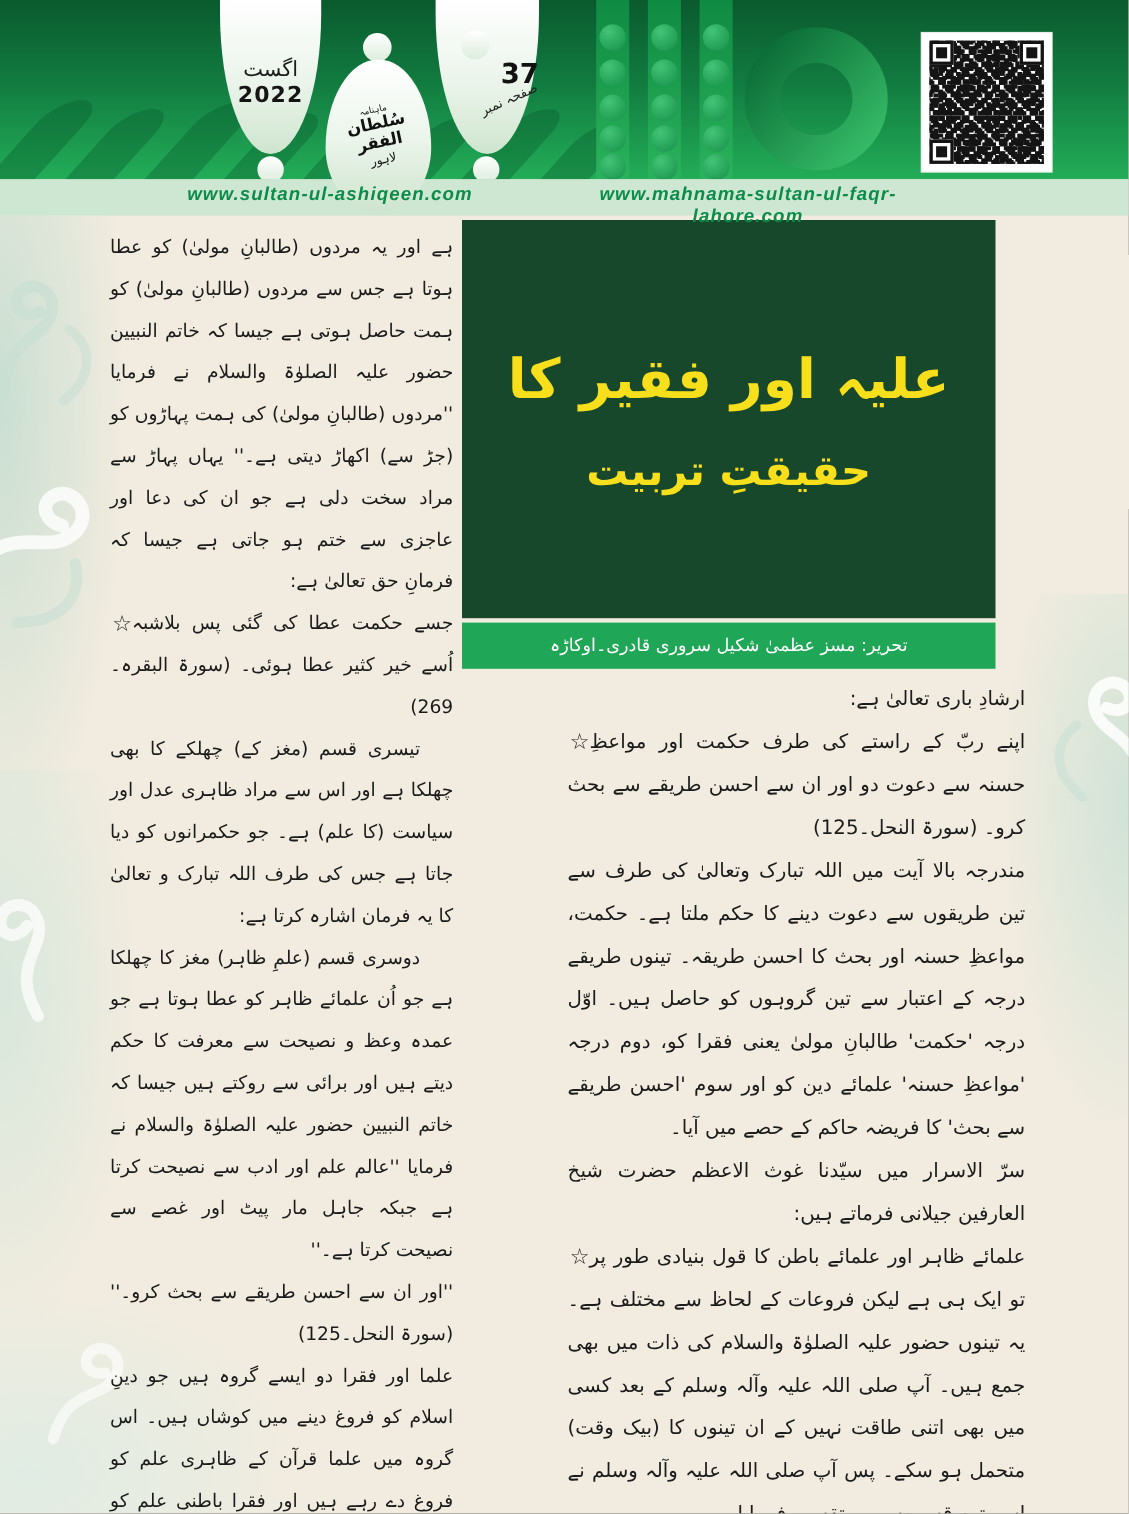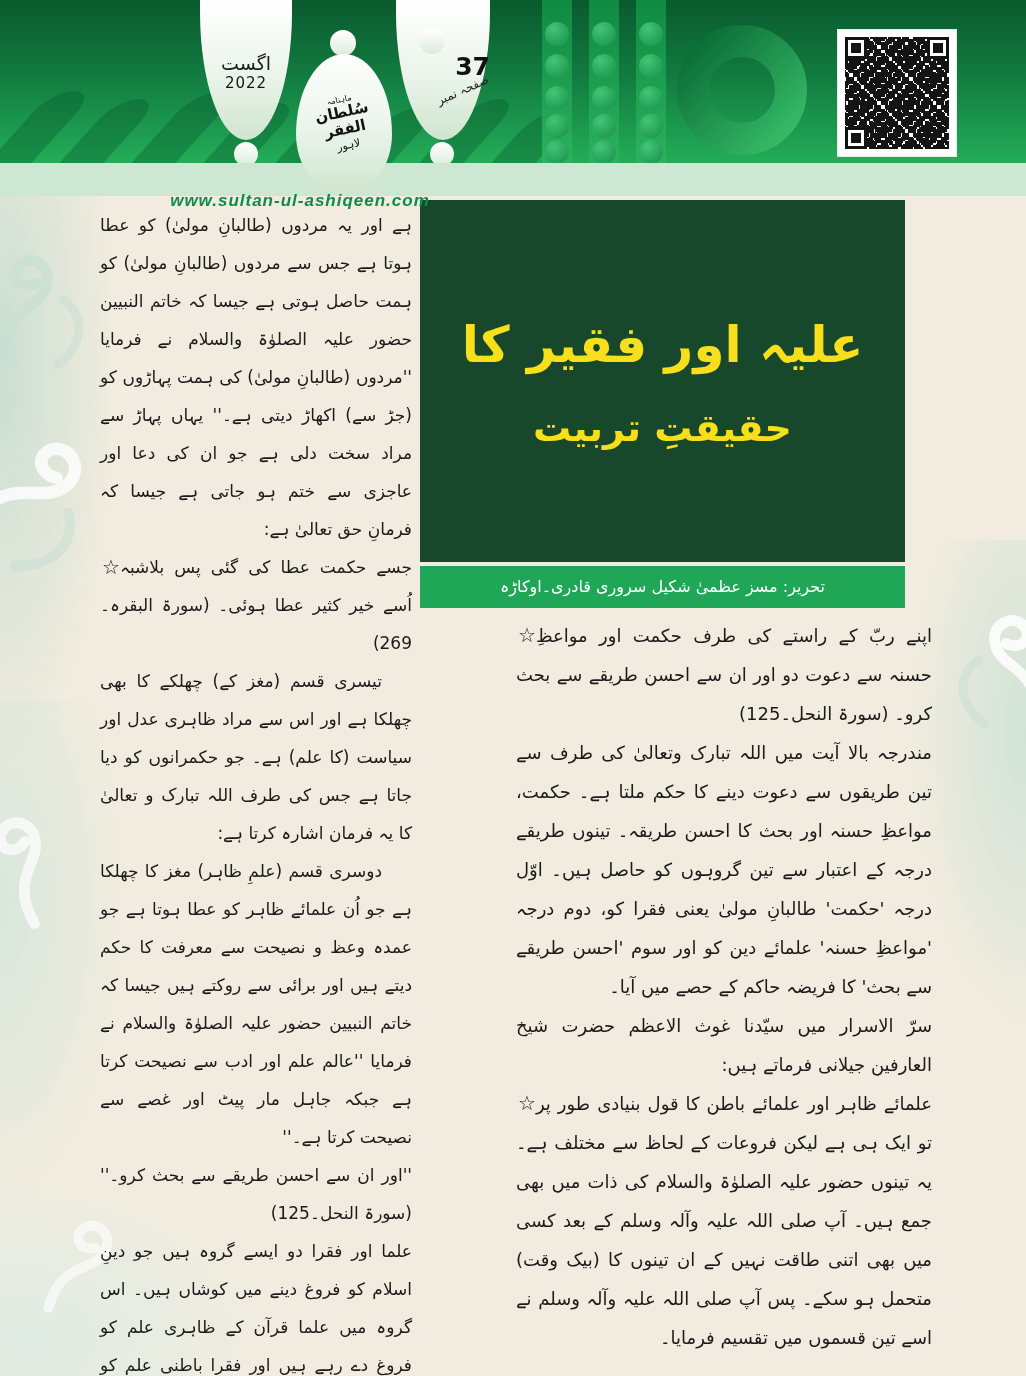--- a/index.html
+++ b/index.html
@@ -9,21 +9,21 @@
   
   .header{position:absolute;left:0;top:0;width:1026px;height:163px;
     background:linear-gradient(180deg,#0a5a2e 0%,#117a3f 45%,#23ad58 100%);overflow:hidden;}
   .stripe{position:absolute;bottom:-6px;width:44px;height:72px;border-radius:22px 22px 0 0;
     background:rgba(8,92,46,.38);transform:skewX(-42deg);transform-origin:bottom left;}
   .drop{position:absolute;top:0;background:linear-gradient(180deg,#ffffff 0%,#eaf4ea 55%,#cfe5cf 100%);
     border-radius:0 0 52% 52% / 0 0 95% 95%;z-index:2;}
   .dot{position:absolute;border-radius:50%;background:linear-gradient(180deg,#ffffff,#dcecdc);z-index:2;}
   .date-drop{left:200px;width:92px;height:140px;text-align:center;}
   .date-drop .month{margin-top:52px;font-size:19px;color:#1c1c1c;}
-  .date-drop .year{font-size:15px;font-weight:normal;color:#151515;letter-spacing:1px;}
+  .date-drop .year{font-size:20px;font-weight:bold;color:#151515;letter-spacing:1px;}
   .logo-drop{left:296px;top:54px;width:96px;height:138px;border-radius:50% 50% 46% 46% / 58% 58% 42% 42%;
     display:flex;align-items:center;justify-content:center;z-index:3;}
   .logo-inner{transform:rotate(-12deg);text-align:center;color:#111;}
   .logo-inner .sm{font-size:8px;}
   .logo-inner .l1{font-size:15px;font-weight:bold;line-height:1.15;}
   .logo-inner .l2{font-size:11px;}
   .page-drop{left:396px;width:94px;height:140px;text-align:right;}
   .page-drop .num{margin-top:54px;font-size:25px;font-weight:bold;color:#111;line-height:1;}
   .page-drop .lbl{display:inline-block;font-size:12px;color:#222;transform:rotate(-24deg);margin-top:2px;}
   .bar{position:absolute;top:0;width:30px;height:163px;background:linear-gradient(180deg,#0f8a42,#2ab35c);z-index:1;}
@@ -38,21 +38,21 @@
       repeating-conic-gradient(#141414 0 25%,transparent 0 50%) 1px 5px/14px 14px,
       #fff;}
   .finder{position:absolute;width:16px;height:16px;border:3px solid #141414;background:#fff;}
   .finder>span{position:absolute;left:3px;top:3px;width:10px;height:10px;background:#141414;}
   .finder.tl{left:7px;top:7px;} .finder.tr{right:7px;top:7px;} .finder.bl{left:7px;bottom:7px;}
 
   
   .urlstrip{position:absolute;left:0;top:163px;width:1026px;height:33px;background:#cde7d3;z-index:1;}
   .url{position:absolute;top:167px;z-index:4;font-family:"Liberation Sans","DejaVu Sans",sans-serif;
     font-style:italic;font-weight:bold;font-size:17px;color:#0d8c49;letter-spacing:1px;text-align:center;}
-  .url.left{left:95px;width:410px;margin-top:24px;}
+  .url.left{left:95px;width:410px;}
   .url.right{left:505px;width:350px;}
 
   
   .tint{position:absolute;pointer-events:none;}
   .fl{position:absolute;color:#c9dfd3;pointer-events:none;}
 
   
   .titlebox{position:absolute;left:420px;top:200px;width:485px;height:362px;background:#17482b;
     display:flex;flex-direction:column;align-items:center;justify-content:center;text-align:center;z-index:2;}
   .t1{direction:rtl;color:#f8df1b;font-weight:bold;font-size:50px;line-height:1.35;}
@@ -137,20 +137,21 @@
           <span></span>
         </span>
       <span class="finder bl">
           <span></span>
         </span>
     </div>
   </div>
 
   <div class="urlstrip"></div>
   <div class="url left">www.sultan-ul-ashiqeen.com</div>
+  <div class="url right">www.mahnama-sultan-ul-faqr-lahore.com</div>
 
   <div class="drop logo-drop">
     <div class="logo-inner">
       <div class="sm">ماہنامہ</div>
       <div class="l1">سُلطان الفقر</div>
       <div class="l2">لاہور</div>
     </div>
   </div>
   <span class="dot" style="left:330px;top:30px;width:26px;height:26px"></span>
 
@@ -186,19 +187,20 @@
 
   <div class="col col-left">
       <div class="para" dir="rtl">ہے اور یہ مردوں (طالبانِ مولیٰ) کو عطا ہوتا ہے جس سے مردوں (طالبانِ مولیٰ) کو ہمت حاصل ہوتی ہے جیسا کہ خاتم النبیین حضور علیہ الصلوٰۃ والسلام نے فرمایا ''مردوں (طالبانِ مولیٰ) کی ہمت پہاڑوں کو (جڑ سے) اکھاڑ دیتی ہے۔'' یہاں پہاڑ سے مراد سخت دلی ہے جو ان کی دعا اور عاجزی سے ختم ہو جاتی ہے جیسا کہ فرمانِ حق تعالیٰ ہے:</div>
       <div class="para" dir="rtl"><span class="star">☆</span>جسے حکمت عطا کی گئی پس بلاشبہ اُسے خیر کثیر عطا ہوئی۔ (سورۃ البقرہ۔269)</div>
       <div class="para indent" dir="rtl">تیسری قسم (مغز کے) چھلکے کا بھی چھلکا ہے اور اس سے مراد ظاہری عدل اور سیاست (کا علم) ہے۔ جو حکمرانوں کو دیا جاتا ہے جس کی طرف اللہ تبارک و تعالیٰ کا یہ فرمان اشارہ کرتا ہے:</div>
       <div class="para indent" dir="rtl">دوسری قسم (علمِ ظاہر) مغز کا چھلکا ہے جو اُن علمائے ظاہر کو عطا ہوتا ہے جو عمدہ وعظ و نصیحت سے معرفت کا حکم دیتے ہیں اور برائی سے روکتے ہیں جیسا کہ خاتم النبیین حضور علیہ الصلوٰۃ والسلام نے فرمایا ''عالم علم اور ادب سے نصیحت کرتا ہے جبکہ جاہل مار پیٹ اور غصے سے نصیحت کرتا ہے۔''</div>
       <div class="para" dir="rtl">''اور ان سے احسن طریقے سے بحث کرو۔'' (سورۃ النحل۔125)</div>
       <div class="para" dir="rtl">علما اور فقرا دو ایسے گروہ ہیں جو دینِ اسلام کو فروغ دینے میں کوشاں ہیں۔ اس گروہ میں علما قرآن کے ظاہری علم کو فروغ دے رہے ہیں اور فقرا باطنی علم کو فروغ دے رہے ہیں جس کے ملنے پر ظاہریت خود بخود ہاتھ آ جاتی ہے۔ یا اس بات کو یوں سمجھا جائے کہ علما شریعت جبکہ فقرا طریقت و حقیقت کی تعلیمات کو فروغ دیتے ہیں۔ سلطان العارفین حضرت سخی سلطان باھو عالم اور فقیر کے فرق کو واضح کرتے ہوئے فرماتے ہیں:</div>
     </div>
   <div class="col col-right">
+      <div class="para" dir="rtl">ارشادِ باری تعالیٰ ہے:</div>
       <div class="para" dir="rtl"><span class="star">☆</span>اپنے ربّ کے راستے کی طرف حکمت اور مواعظِ حسنہ سے دعوت دو اور ان سے احسن طریقے سے بحث کرو۔ (سورۃ النحل۔125)</div>
       <div class="para" dir="rtl">مندرجہ بالا آیت میں اللہ تبارک وتعالیٰ کی طرف سے تین طریقوں سے دعوت دینے کا حکم ملتا ہے۔ حکمت، مواعظِ حسنہ اور بحث کا احسن طریقہ۔ تینوں طریقے درجہ کے اعتبار سے تین گروہوں کو حاصل ہیں۔ اوّل درجہ 'حکمت' طالبانِ مولیٰ یعنی فقرا کو، دوم درجہ 'مواعظِ حسنہ' علمائے دین کو اور سوم 'احسن طریقے سے بحث' کا فریضہ حاکم کے حصے میں آیا۔</div>
       <div class="para" dir="rtl">سرّ الاسرار میں سیّدنا غوث الاعظم حضرت شیخ العارفین جیلانی فرماتے ہیں:</div>
       <div class="para" dir="rtl"><span class="star">☆</span>علمائے ظاہر اور علمائے باطن کا قول بنیادی طور پر تو ایک ہی ہے لیکن فروعات کے لحاظ سے مختلف ہے۔ یہ تینوں حضور علیہ الصلوٰۃ والسلام کی ذات میں بھی جمع ہیں۔ آپ صلی اللہ علیہ وآلہ وسلم کے بعد کسی میں بھی اتنی طاقت نہیں کے ان تینوں کا (بیک وقت) متحمل ہو سکے۔ پس آپ صلی اللہ علیہ وآلہ وسلم نے اسے تین قسموں میں تقسیم فرمایا۔</div>
     </div>
 
 </div>
 
 </body></html>

